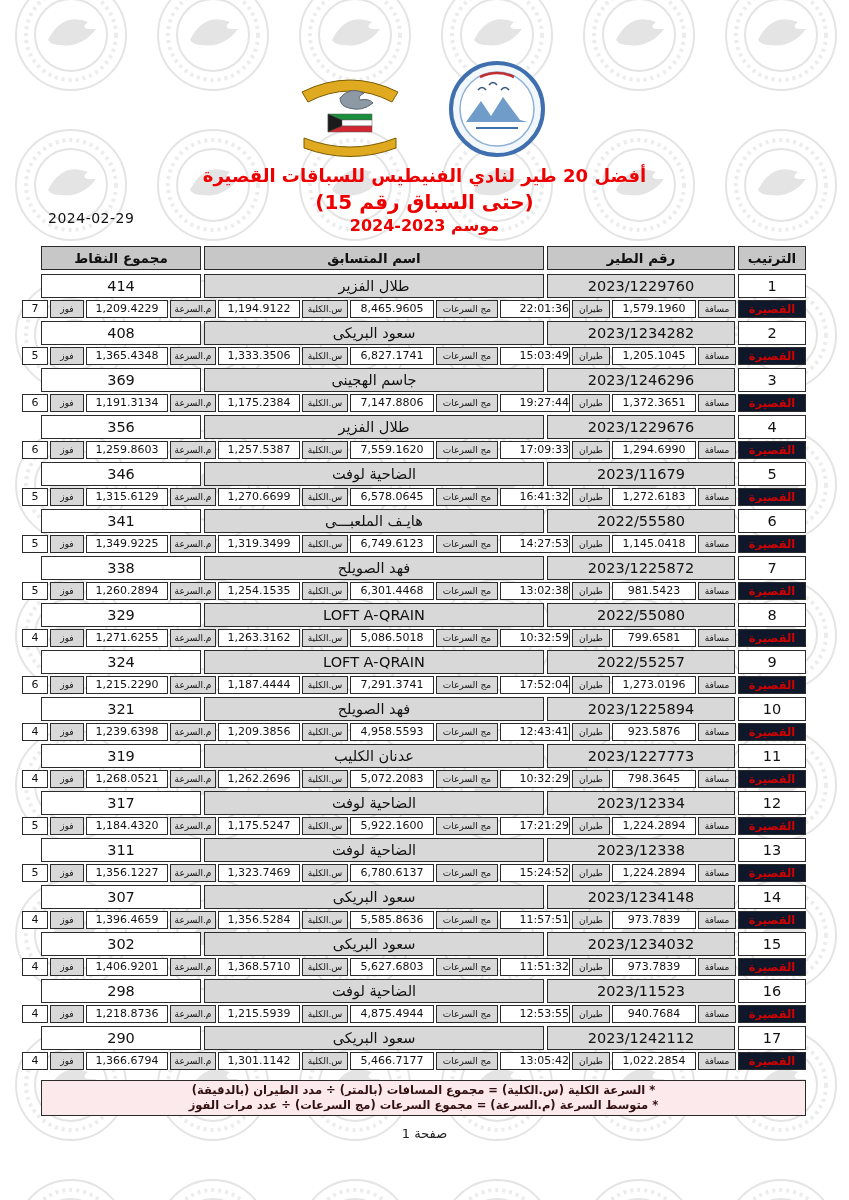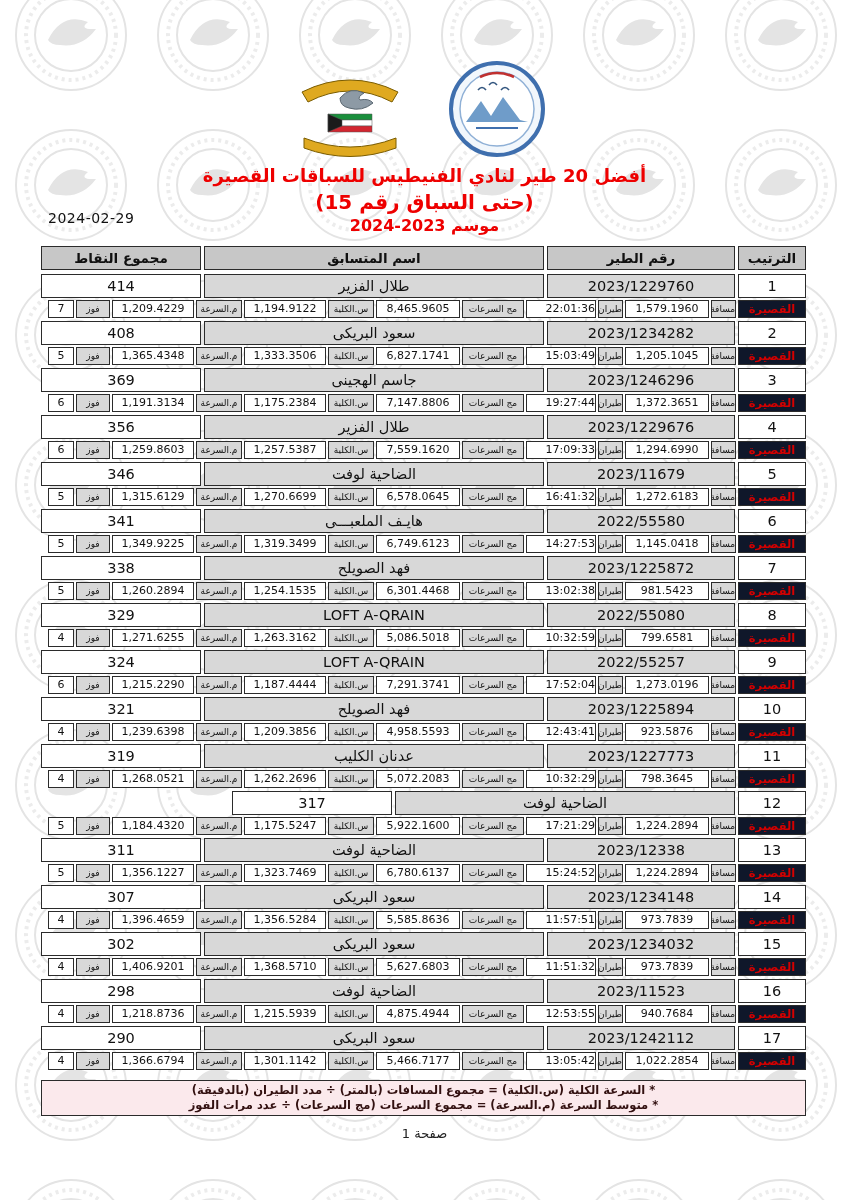--- a/index.html
+++ b/index.html
@@ -48,21 +48,21 @@
   .bg-white { background:#ffffff; }
 
   .detail-row { display:flex; gap:2px; }
   .dcell {
     border:1px solid #2b2b2b; height:18px; line-height:16px;
     text-align:center; font-size:11px; overflow:hidden; white-space:nowrap;
     background:#ffffff;
   }
   .dlabel { background:#d8d8d8; font-size:9px; }
   .dcat   { font-size:11.5px; font-weight:bold; color:#d40000; background:#0f172a; }
-  .w-lab-sm  { width:25px; }
+  .w-lab-sm  { width:38px; }
   .w-dist    { width:84px; }
   .w-time    { width:70px;padding-left:48px; }
   .w-lab-md  { width:62px; }
   .w-sum     { width:84px; }
   .w-lab-md2 { width:46px; }
   .w-tot     { width:82px; }
   .w-avg     { width:82px; }
   .w-lab-win { width:34px; }
   .w-win     { width:26px; }
 
@@ -396,20 +396,21 @@
       <div class="dcell dlabel w-lab-md2">م.السرعة</div>
       <div class="dcell w-avg">1,268.0521</div>
       <div class="dcell dlabel w-lab-win">فوز</div>
       <div class="dcell w-win">4</div>
     </div>
   </div>
 
   <div class="entry">
     <div class="main-row">
       <div class="mcell c-rank bg-white">12</div>
+      <div class="mcell c-bird bg-gray">2023/12334</div>
       <div class="mcell c-name bg-gray">الضاحية لوفت</div>
       <div class="mcell c-points bg-white">317</div>
     </div>
     <div class="detail-row">
       <div class="dcell dcat c-rank">القصيرة</div>
       <div class="dcell dlabel w-lab-sm">مسافة</div>
       <div class="dcell w-dist">1,224.2894</div>
       <div class="dcell dlabel w-lab-sm">طيران</div>
       <div class="dcell w-time">17:21:29</div>
       <div class="dcell dlabel w-lab-md">مج السرعات</div>

